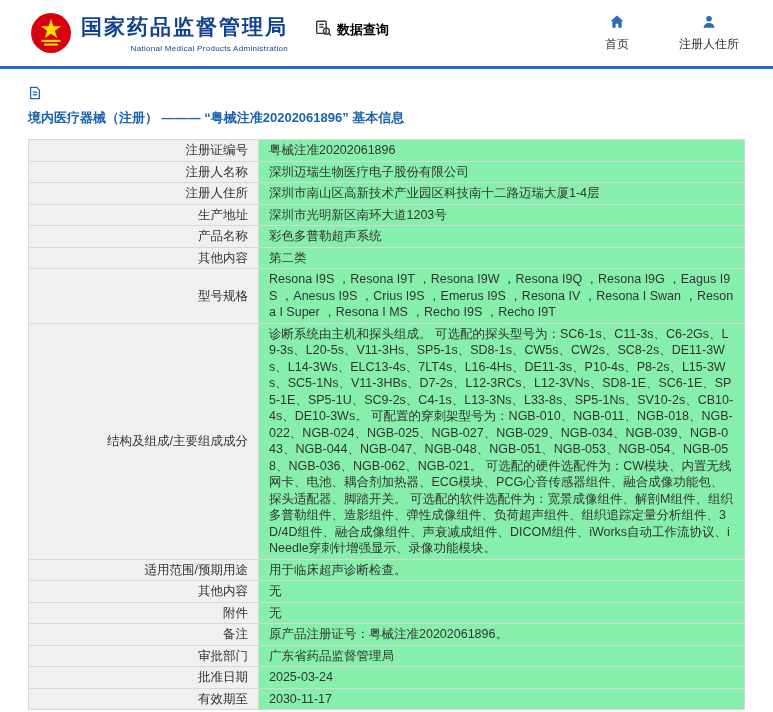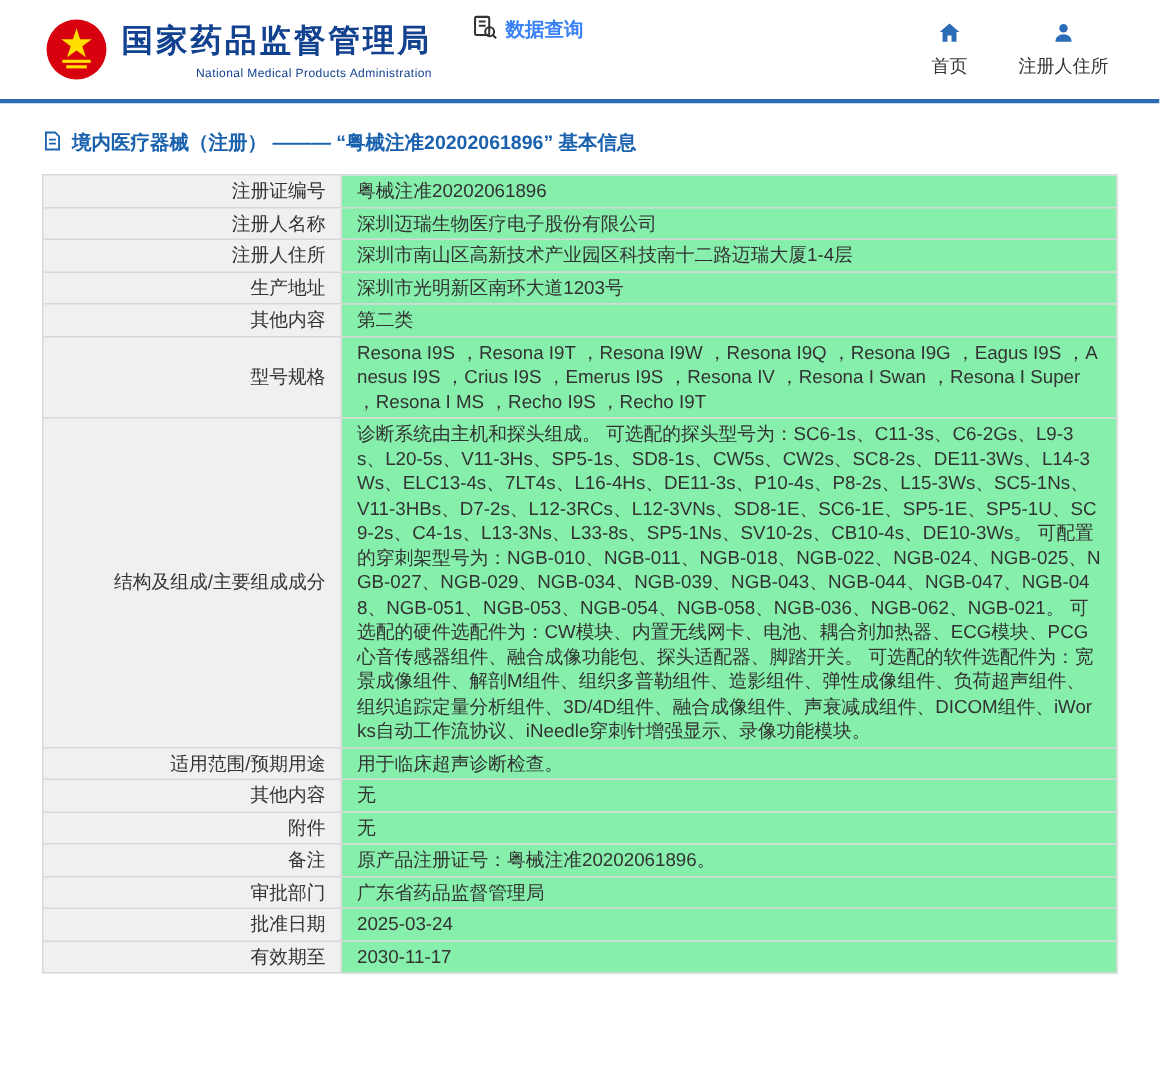--- a/index.html
+++ b/index.html
@@ -35,66 +35,67 @@
     white-space: nowrap;
     text-align: right;
   }
   .nav-query {
     margin-left: 26px;
     display: flex;
     align-items: center;
     gap: 5px;
     font-size: 13px;
     font-weight: bold;
-    color: #3b82f6;
+    color: #000000;
     cursor: pointer;
     align-self: flex-start;
+    margin-top: 10px;
   }
   .header-right {
     margin-left: auto;
     display: flex;
-    gap: 34px;
+    gap: 50px;
     padding-right: 6px;
   }
   .nav-vert {
     display: flex;
     flex-direction: column;
     align-items: center;
     gap: 3px;
     font-size: 12px;
     color: #333;
     cursor: pointer;
     white-space: nowrap;
   }
   .blue-line { height: 3px; background: #2a6cb5; }
   
   main { padding: 17px 28px 10px 28px; background: #fff; }
   .breadcrumb {
     display: flex;
-    align-items: center;
     gap: 6px;
     color: #1b62ae;
     font-size: 13px;
     font-weight: bold;
     margin-bottom: 12px;
+    flex-direction: column;
   }
   table.info {
     width: 100%;
     border-collapse: collapse;
     font-size: 12.5px;
     table-layout: fixed;
   }
   table.info td {
     border: 1px solid #d8d8d8;
     padding: 2px 10px;
     line-height: 16.5px;
     vertical-align: middle;
   }
   td.label {
-    width: 199px;
+    width: 230px;
     background: #f0f0f0;
     text-align: right;
     color: #333;
   }
   td.value {
     background: #86efac;
     text-align: left;
     word-break: break-all;
   }
 </style>
@@ -179,20 +180,24 @@
         </tr>
         <tr>
           <td class="label">注册人住所</td>
           <td class="value">深圳市南山区高新技术产业园区科技南十二路迈瑞大厦1-4层</td>
         </tr>
         <tr>
           <td class="label">生产地址</td>
           <td class="value">深圳市光明新区南环大道1203号</td>
         </tr>
         <tr>
+          <td class="label">产品名称</td>
+          <td class="value">彩色多普勒超声系统</td>
+        </tr>
+        <tr>
           <td class="label">其他内容</td>
           <td class="value">第二类</td>
         </tr>
         <tr>
           <td class="label">型号规格</td>
           <td class="value">Resona I9S ，Resona I9T ，Resona I9W ，Resona I9Q ，Resona I9G ，Eagus I9S ，Anesus I9S ，Crius I9S ，Emerus I9S ，Resona IV ，Resona I Swan ，Resona I Super ，Resona I MS ，Recho I9S ，Recho I9T</td>
         </tr>
         <tr>
           <td class="label">结构及组成/主要组成成分</td>
           <td class="value">诊断系统由主机和探头组成。 可选配的探头型号为：SC6-1s、C11-3s、C6-2Gs、L9-3s、L20-5s、V11-3Hs、SP5-1s、SD8-1s、CW5s、CW2s、SC8-2s、DE11-3Ws、L14-3Ws、ELC13-4s、7LT4s、L16-4Hs、DE11-3s、P10-4s、P8-2s、L15-3Ws、SC5-1Ns、V11-3HBs、D7-2s、L12-3RCs、L12-3VNs、SD8-1E、SC6-1E、SP5-1E、SP5-1U、SC9-2s、C4-1s、L13-3Ns、L33-8s、SP5-1Ns、SV10-2s、CB10-4s、DE10-3Ws。 可配置的穿刺架型号为：NGB-010、NGB-011、NGB-018、NGB-022、NGB-024、NGB-025、NGB-027、NGB-029、NGB-034、NGB-039、NGB-043、NGB-044、NGB-047、NGB-048、NGB-051、NGB-053、NGB-054、NGB-058、NGB-036、NGB-062、NGB-021。 可选配的硬件选配件为：CW模块、内置无线网卡、电池、耦合剂加热器、ECG模块、PCG心音传感器组件、融合成像功能包、探头适配器、脚踏开关。 可选配的软件选配件为：宽景成像组件、解剖M组件、组织多普勒组件、造影组件、弹性成像组件、负荷超声组件、组织追踪定量分析组件、3D/4D组件、融合成像组件、声衰减成组件、DICOM组件、iWorks自动工作流协议、iNeedle穿刺针增强显示、录像功能模块。</td>

